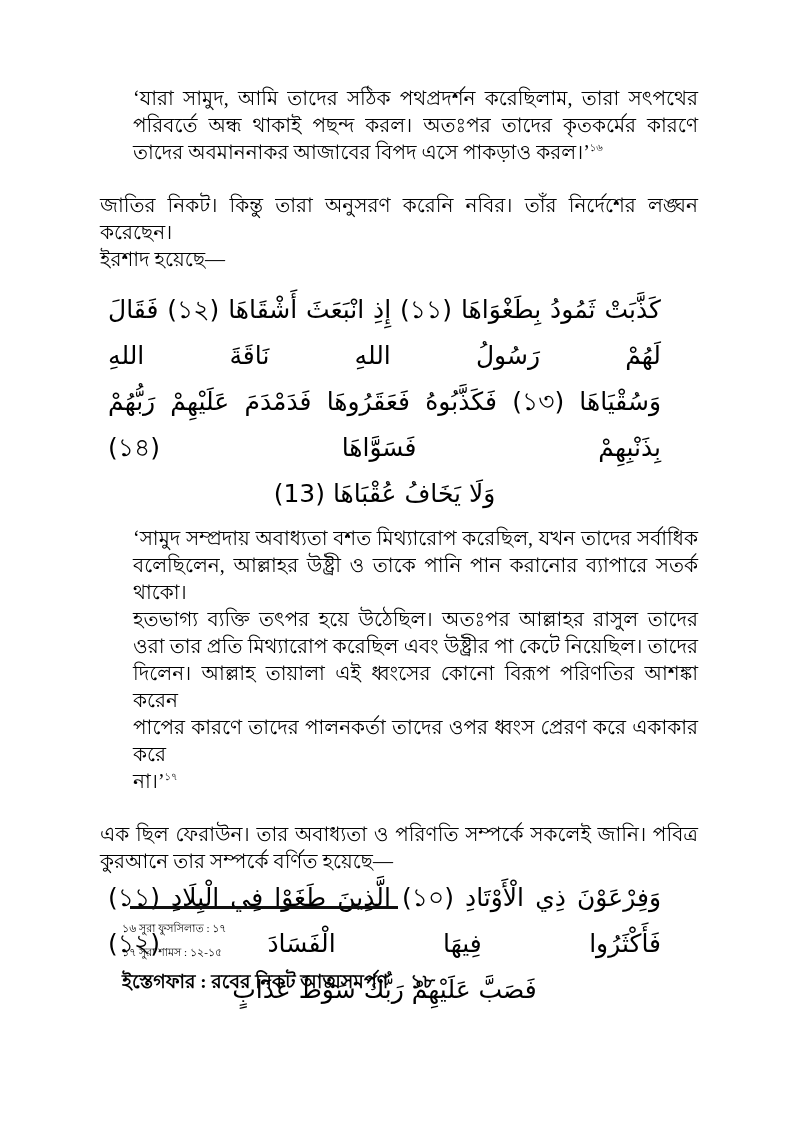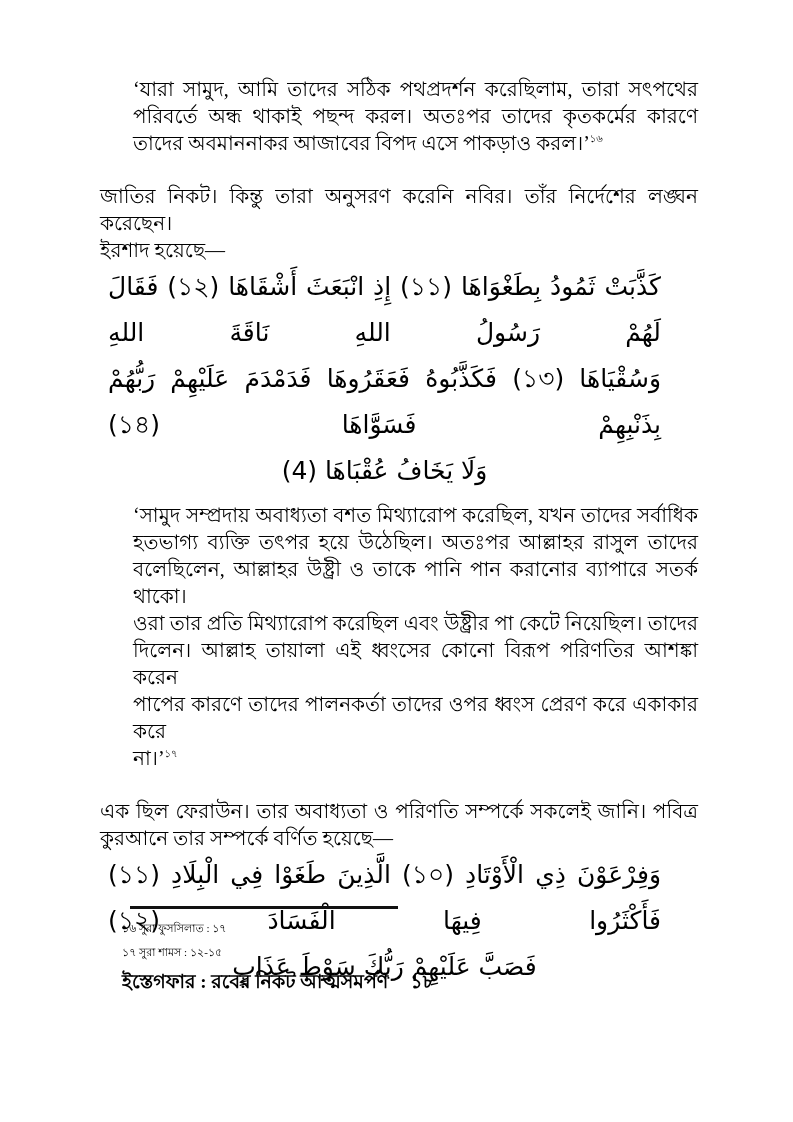--- a/index.html
+++ b/index.html
@@ -12,39 +12,40 @@
     width: 793px;
     height: 1122px;
     margin: 0 auto;
     background: #ffffff;
     color: #000000;
     overflow: hidden;
   }
   .content {
     position: absolute;
     left: 100px;
-    top: 76px;
+    top: 85px;
     width: 598px;
   }
   .bn {
     font-family: "Liberation Serif", "DejaVu Serif", serif;
     font-size: 20px;
     line-height: 27px;
     color: #000000;
   }
   .line { min-height: 27px; }
   .just {
     text-align: justify;
     text-align-last: justify;
   }
   .quote-block { margin-left: 33px; }
   .para-block { margin-top: 26px; }
   .arabic-block {
     direction: rtl;
     unicode-bidi: isolate;
+    margin-top: 14px;
     margin-left: 8px;
     margin-right: 37px;
     font-family: "DejaVu Sans", sans-serif;
   }
   .ar-line {
     font-size: 25px;
     line-height: 46px;
   }
   .ar-fill {
     text-align: justify;
@@ -97,27 +98,27 @@
     </section>
 
     <section class="para-block bn">
       <div class="line just">জাতির নিকট। কিন্তু তারা অনুসরণ করেনি নবির। তাঁর নির্দেশের লঙ্ঘন করেছেন।</div>
       <div class="line">ইরশাদ হয়েছে—</div>
     </section>
 
     <section class="arabic-block">
       <div class="ar-line ar-fill">كَذَّبَتْ ثَمُودُ بِطَغْوَاهَا (১১) إِذِ انْبَعَثَ أَشْقَاهَا (১২) فَقَالَ لَهُمْ رَسُولُ اللهِ نَاقَةَ اللهِ</div>
       <div class="ar-line ar-fill">وَسُقْيَاهَا (১৩) فَكَذَّبُوهُ فَعَقَرُوهَا فَدَمْدَمَ عَلَيْهِمْ رَبُّهُمْ بِذَنْبِهِمْ فَسَوَّاهَا (১৪)</div>
-      <div class="ar-line ar-end">وَلَا يَخَافُ عُقْبَاهَا (4)</div>
+      <div class="ar-line ar-end">وَلَا يَخَافُ عُقْبَاهَا (13)</div>
     </section>
 
     <section class="quote-block qb2 bn">
       <div class="line just">‘সামুদ সম্প্রদায় অবাধ্যতা বশত মিথ্যারোপ করেছিল, যখন তাদের সর্বাধিক</div>
+      <div class="line just">বলেছিলেন, আল্লাহর উষ্ট্রী ও তাকে পানি পান করানোর ব্যাপারে সতর্ক থাকো।</div>
       <div class="line just">হতভাগ্য ব্যক্তি তৎপর হয়ে উঠেছিল। অতঃপর আল্লাহর রাসুল তাদের</div>
-      <div class="line just">বলেছিলেন, আল্লাহর উষ্ট্রী ও তাকে পানি পান করানোর ব্যাপারে সতর্ক থাকো।</div>
       <div class="line just">ওরা তার প্রতি মিথ্যারোপ করেছিল এবং উষ্ট্রীর পা কেটে নিয়েছিল। তাদের</div>
       <div class="line just">দিলেন। আল্লাহ তায়ালা এই ধ্বংসের কোনো বিরূপ পরিণতির আশঙ্কা করেন</div>
       <div class="line just">পাপের কারণে তাদের পালনকর্তা তাদের ওপর ধ্বংস প্রেরণ করে একাকার করে</div>
       <div class="line"><span>না।’</span><sup class="ref-sup">১৭</sup></div>
     </section>
 
     <section class="para-block bn">
       <div class="line just">এক ছিল ফেরাউন। তার অবাধ্যতা ও পরিণতি সম্পর্কে সকলেই জানি। পবিত্র</div>
       <div class="line">কুরআনে তার সম্পর্কে বর্ণিত হয়েছে—</div>
     </section>

